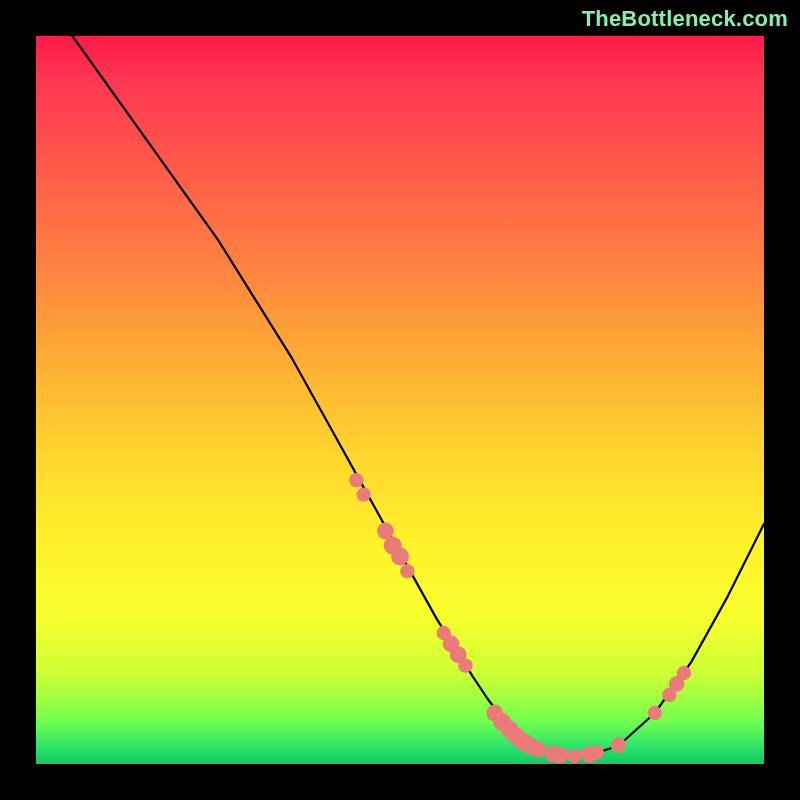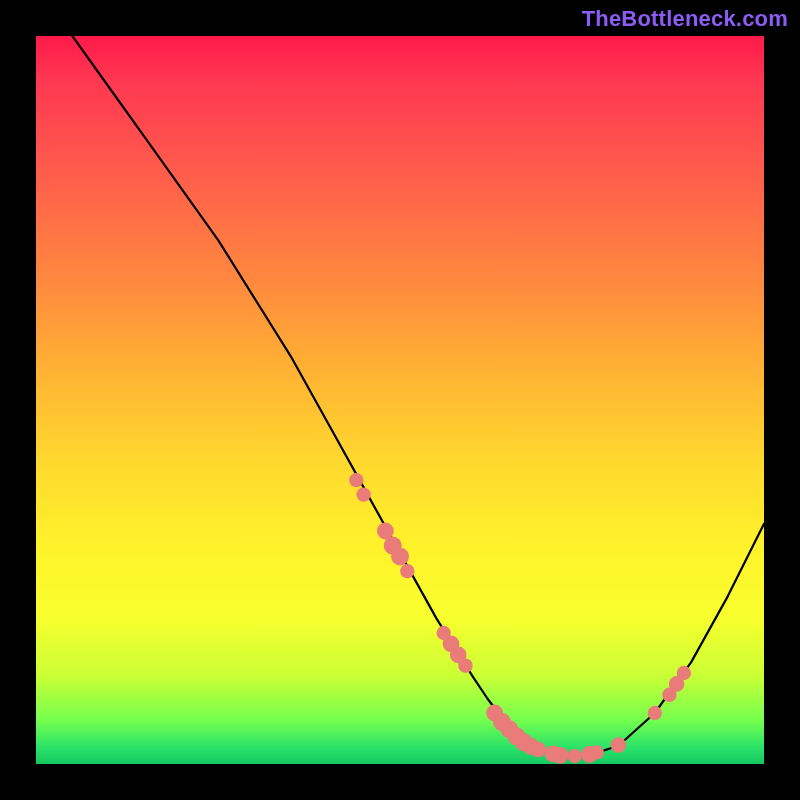--- a/index.html
+++ b/index.html
@@ -37,21 +37,21 @@
       #c9ff35 88%,
       #74ff4e 94%,
       #26e06a 98%,
       #16c85f 100%
     );
   }
   .watermark {
     position: absolute;
     top: 6px;
     right: 12px;
-    color: #8b5cf6;
+    color: #86efac;
     font-size: 22px;
     font-weight: 600;
     letter-spacing: 0.2px;
     user-select: none;
   }
   svg.curve {
     position: absolute;
     left: 0;
     top: 0;
     width: 728px;

